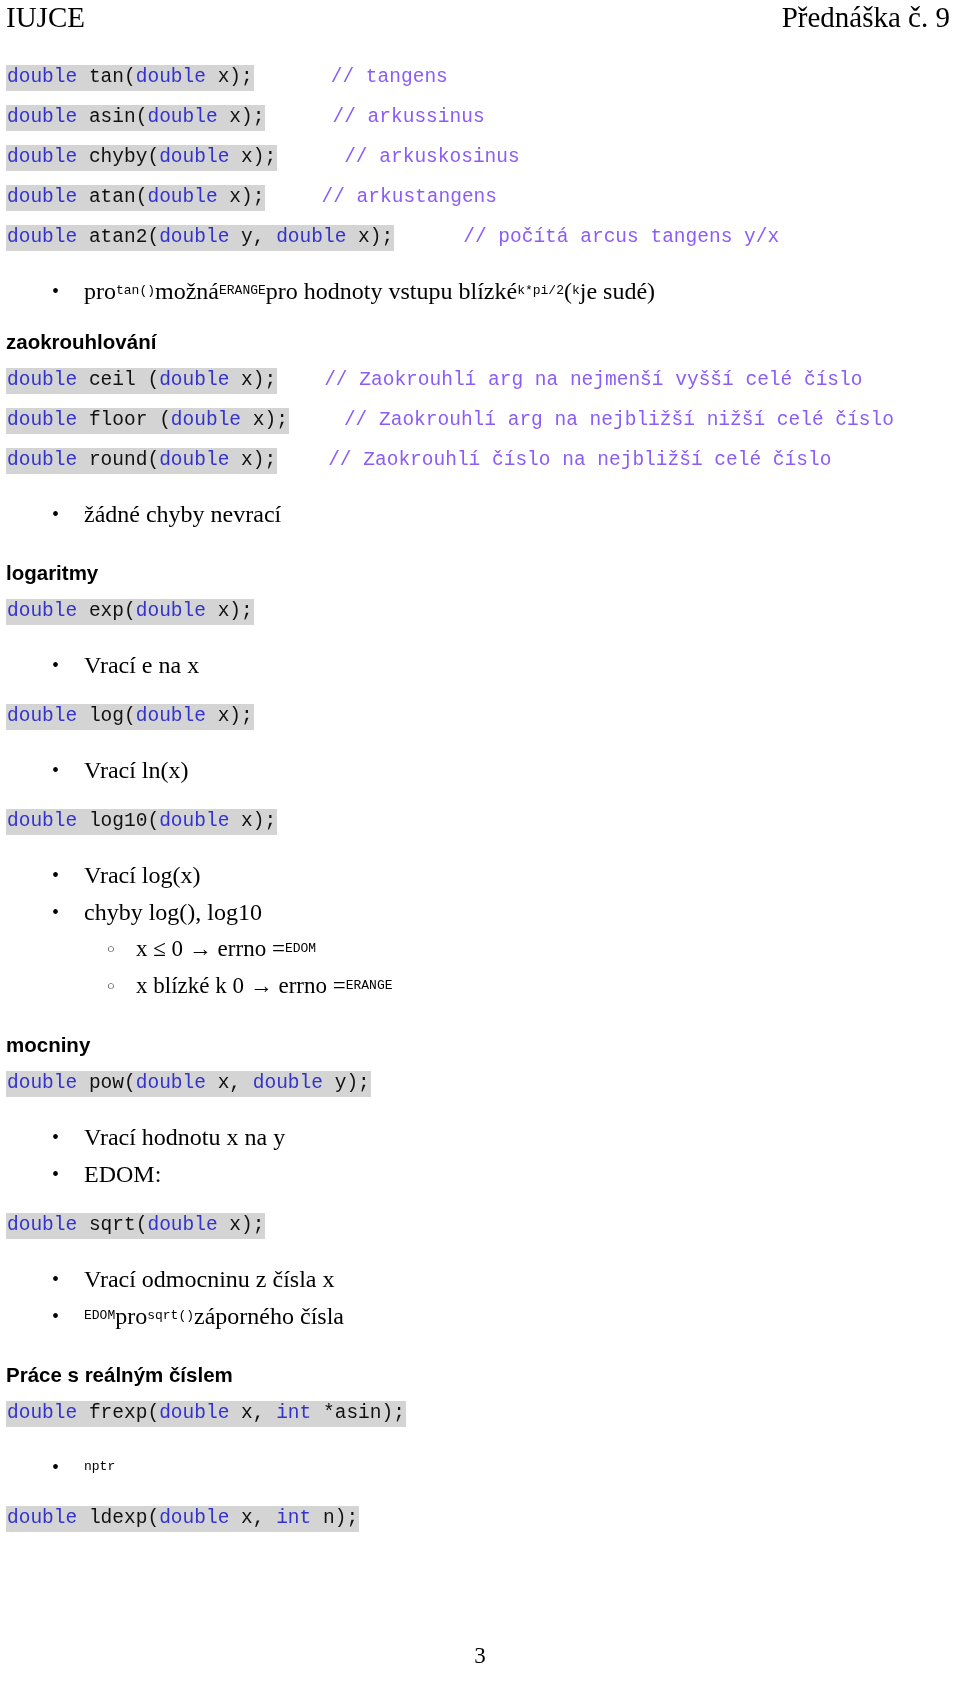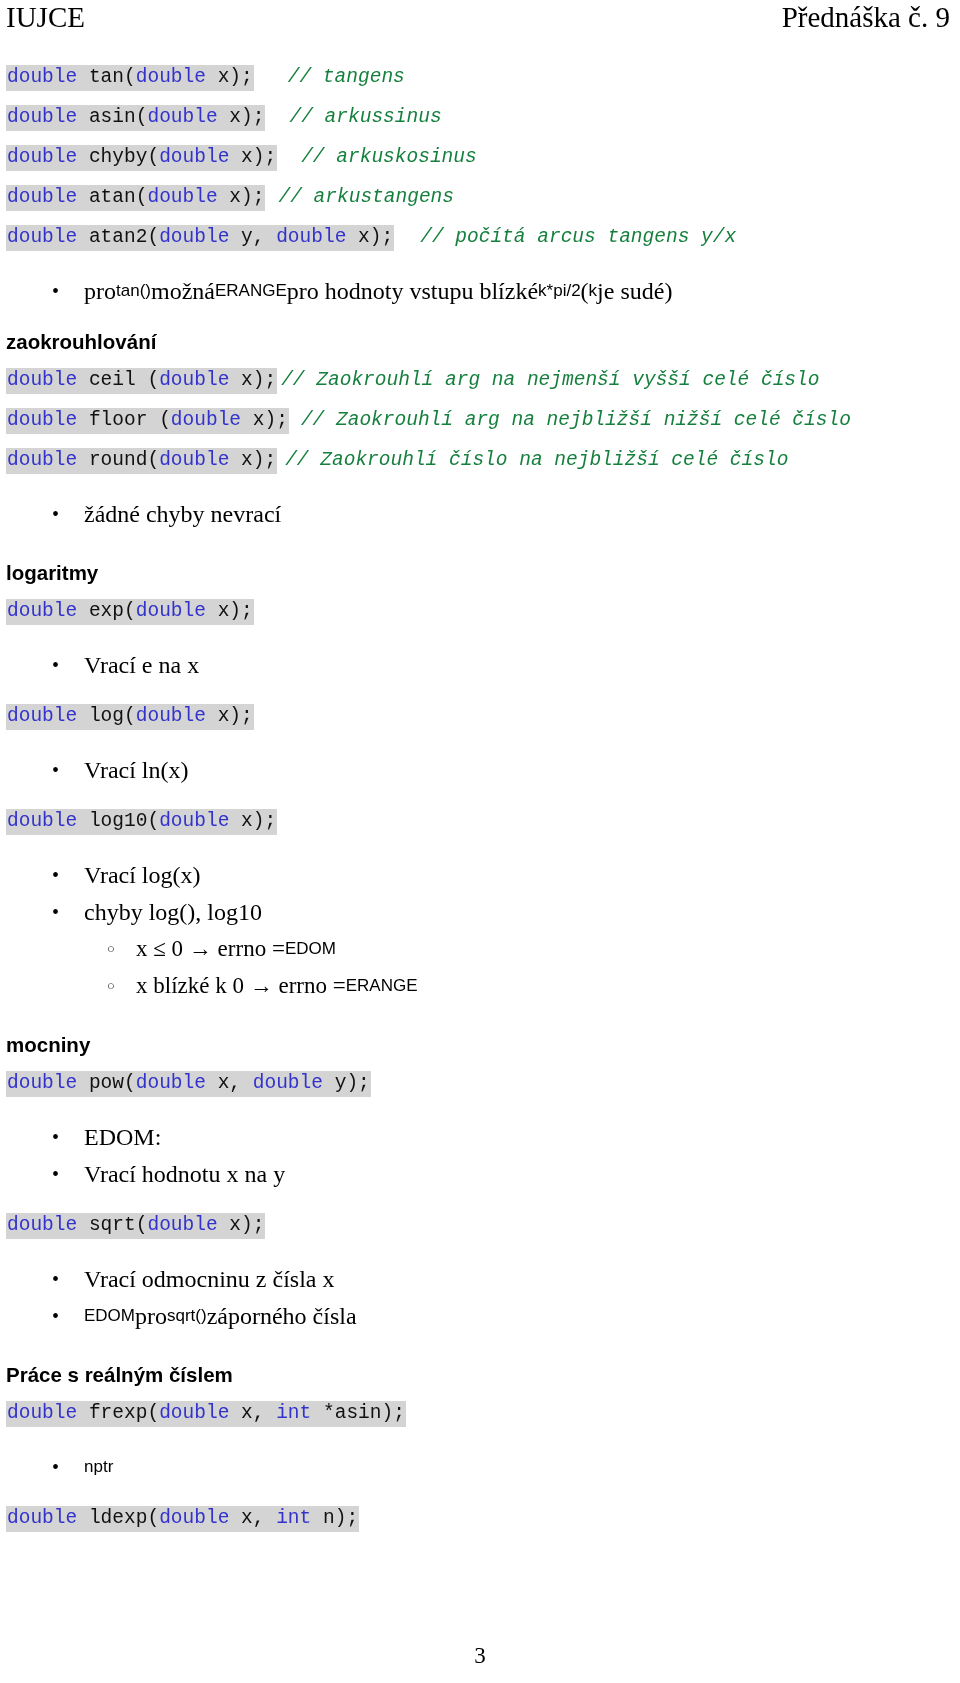--- a/index.html
+++ b/index.html
@@ -56,33 +56,33 @@
   .codeline {
     font-family: "Liberation Mono", "DejaVu Sans Mono", monospace;
     font-size: 19.5px;
     line-height: 1.0;
     white-space: pre;
     margin: 0;
     padding: 0;
     height: 40px;
     display: flex;
     align-items: center;
+    gap: 43px;
   }
   .code-hl {
     background: #d4d4d4;
     padding: 3px 1px 3px 1px;
     white-space: pre;
   }
   .kw { color: #3333cc; }
   .id { color: #111111; }
   .cmt {
-    color: #15803d;
+    color: #8b5cf6;
     white-space: pre;
     padding-left: 0;
-    font-style: italic;
   }
 
   
   .heading {
     font-family: "Liberation Sans", "DejaVu Sans", sans-serif;
     font-weight: bold;
     font-size: 20.5px;
     line-height: 1;
     margin: 0;
     padding: 0;
@@ -121,22 +121,22 @@
   li.b2::before {
     content: "\25CB";
     position: absolute;
     left: 101px;
     top: 50%;
     transform: translateY(-52%);
     font-size: 13px;
     line-height: 1;
   }
   .mono {
-    font-family: Liberation Sans, sans-serif;
-    font-size: 17px;
+    font-family: Liberation Mono, monospace;
+    font-size: 13px;
   }
   .sym { font-family: "Liberation Serif", "DejaVu Serif", serif; }
 
   .gap-sm { height: 14px; }
   .gap-md { height: 22px; }
 
   
   .pagenum {
     position: absolute;
     bottom: 14px;
@@ -278,22 +278,22 @@
 
     <div class="heading">mocniny</div>
 
     <div class="codeline">
       <span class="code-hl"><span class="kw">double</span><span class="id"> pow(</span><span class="kw">double</span><span class="id"> x, </span><span class="kw">double</span><span class="id"> y);</span></span>
     </div>
 
     <div class="gap-sm"></div>
 
     <ul class="lvl1">
+      <li class="b1">Vrací hodnotu x na y</li>
       <li class="b1">EDOM:</li>
-      <li class="b1">Vrací hodnotu x na y</li>
     </ul>
 
     <div class="gap-sm"></div>
 
     <div class="codeline">
       <span class="code-hl"><span class="kw">double</span><span class="id"> sqrt(</span><span class="kw">double</span><span class="id"> x);</span></span>
     </div>
 
     <div class="gap-sm"></div>
 

